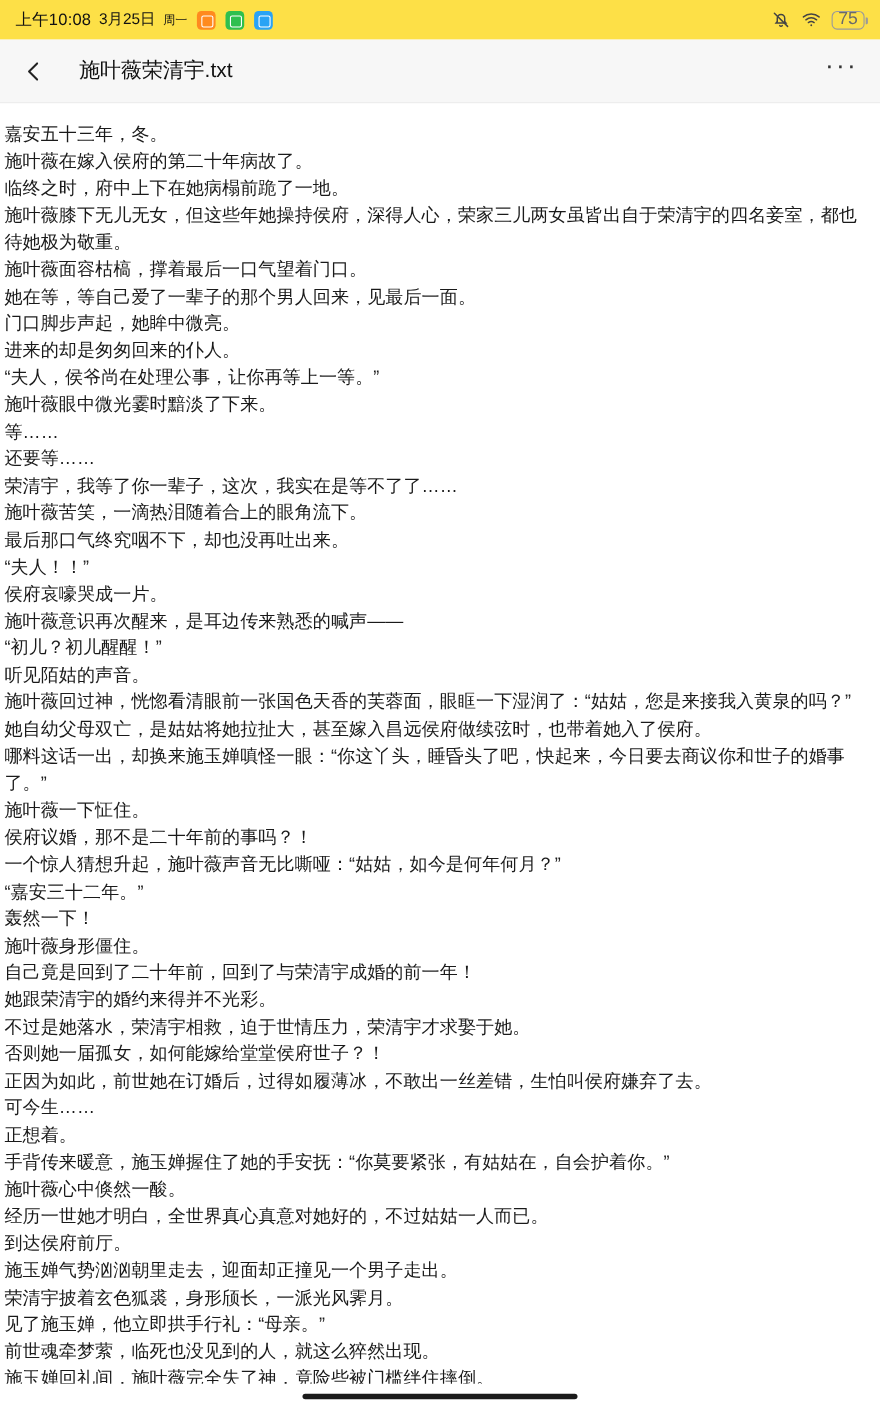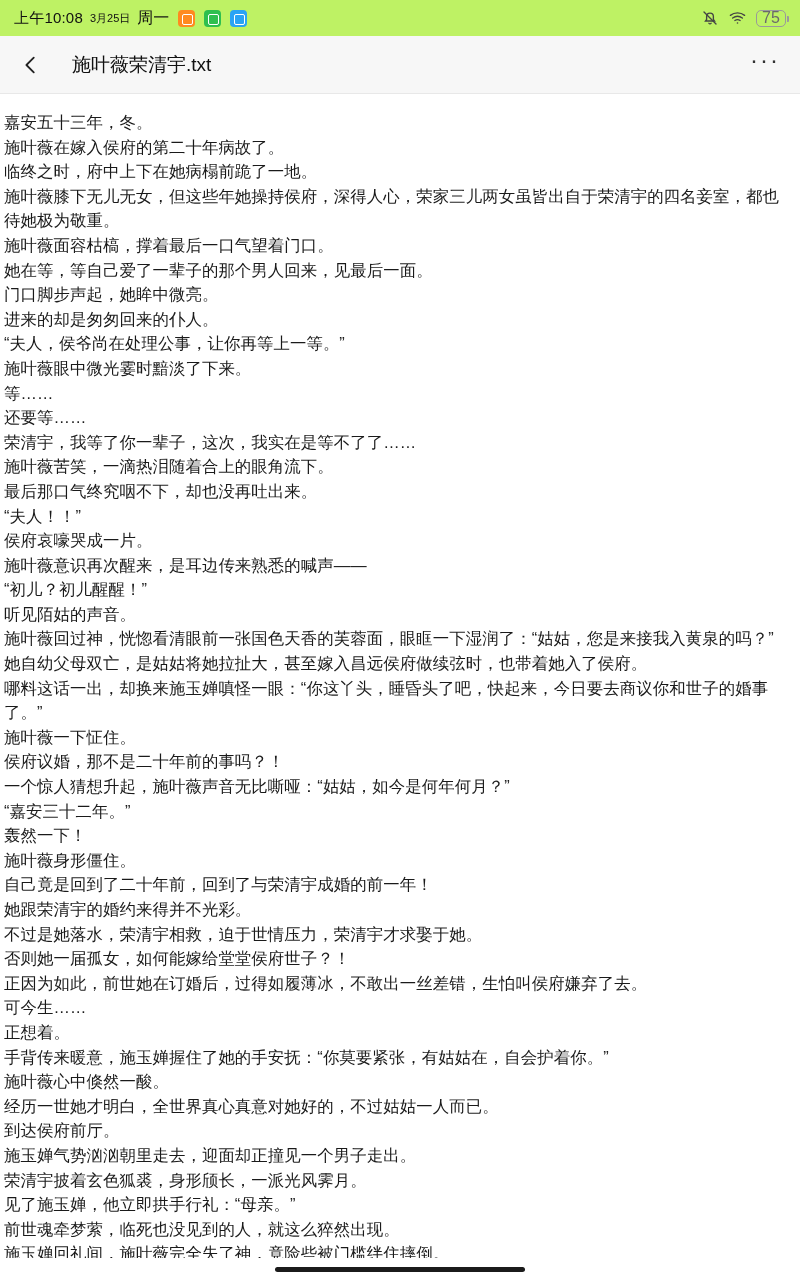--- a/index.html
+++ b/index.html
@@ -18,33 +18,33 @@
     display: flex;
     flex-direction: column;
   }
   
   .statusbar {
     height: 36px;
     flex: 0 0 36px;
     display: flex;
     align-items: center;
     padding: 0 14px;
-    background: #bef264;
+    background: #fde047;
     font-size: 15px;
     color: #111;
   }
   .status-left {
     display: flex;
     align-items: center;
     gap: 7px;
     flex: 1;
   }
   .status-time { font-size: 15px; letter-spacing: .2px; }
-  .status-date { font-size: 11px; }
-  .status-day  { font-size: 16px; font-family: Liberation Mono, monospace; }
+  .status-date { font-size: 14px; }
+  .status-day  { font-size: 11px; font-family: Liberation Mono, monospace; }
   .appdot {
     width: 17px; height: 17px;
     border-radius: 4px;
     display: inline-block;
     margin-left: 2px;
     position: relative;
   }
   .appdot.orange { background: #ff8a1f; }
   .appdot.green  { background: #2fbf4f; }
   .appdot.blue   { background: #29a3f5; }

